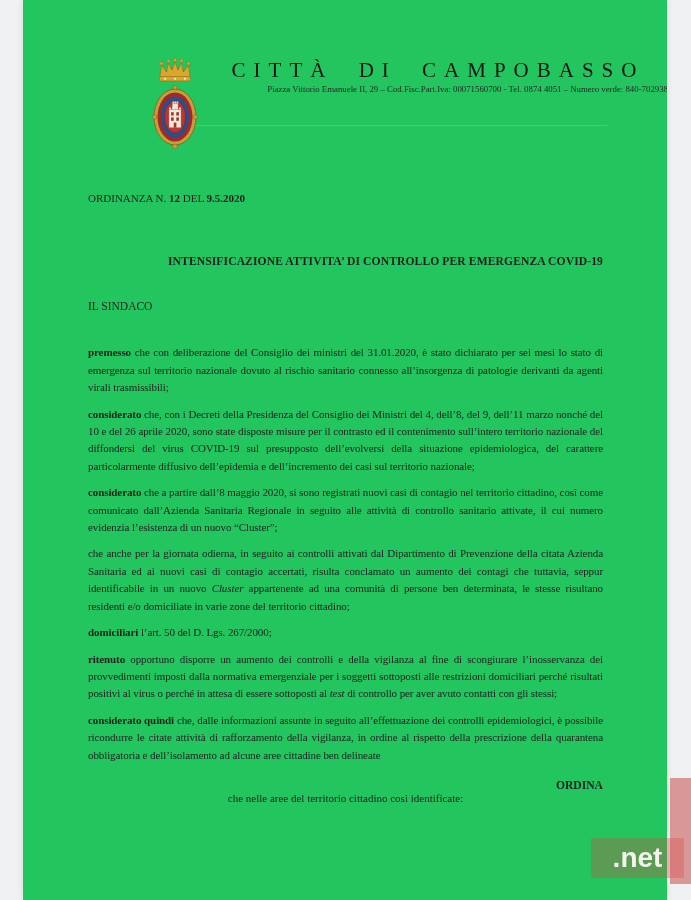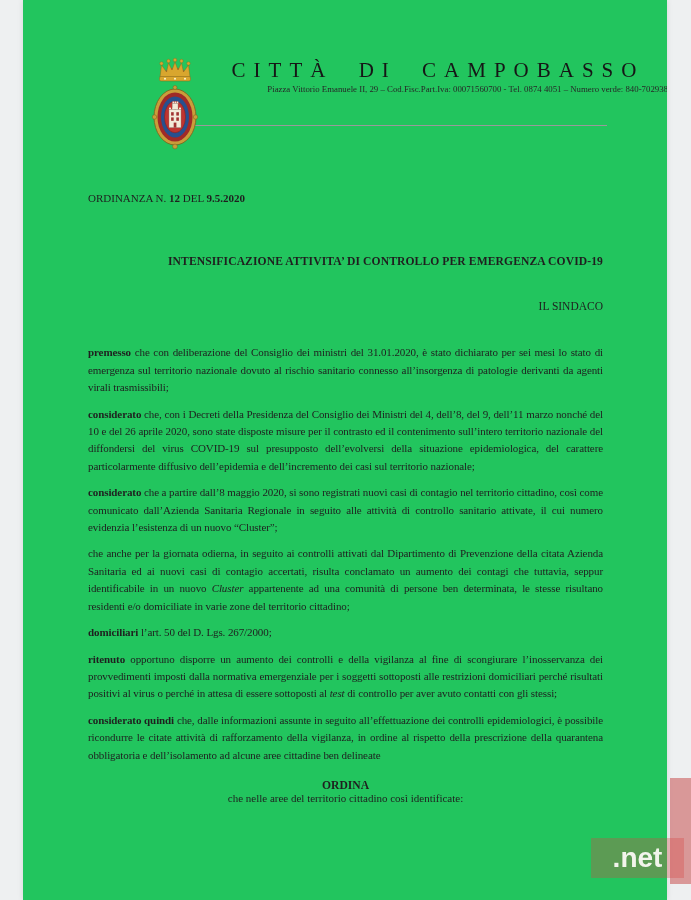--- a/index.html
+++ b/index.html
@@ -31,29 +31,29 @@
   .addr { font-size: 8.8px; line-height: 12.4px; color: #272727; white-space: nowrap; text-align: right; }
   .header-rule {
     margin: 30px 0 0 82px; width: 437px; height: 0;
     border-top: 1px solid #9a9a9a;
   }
 
   
   .ordinanza { margin-top: 66px; font-size: 11px; }
   .b { font-weight: bold; }
   .doc-title { margin-top: 51px; text-align: right; font-size: 11.6px; font-weight: bold; letter-spacing: 0.1px; }
-  .sindaco { margin-top: 32px; text-align: right; font-size: 11.5px; }
+  .sindaco { margin-top: 32px; text-align: left; font-size: 11.5px; }
 
   .para {
     margin: 9px 0 0 0; font-size: 11px; line-height: 17.4px;
     text-align: justify; letter-spacing: -0.1px;
   }
   .para.first { margin-top: 32px; }
   .para em { font-style: italic; }
-  .ordina { margin-top: 15px; text-align: center; font-size: 11.6px; font-weight: bold; }
+  .ordina { margin-top: 15px; text-align: right; font-size: 11.6px; font-weight: bold; }
   .closing { font-size: 11px; font-weight: normal; text-align: center; }
 
   
   .wm-strip {
     position: absolute; left: 670px; top: 778px; width: 21px; height: 106px;
     background: rgba(190, 45, 45, 0.45);
   }
   .watermark {
     position: absolute; left: 591px; top: 838px; width: 93px; height: 40px;
     background: rgba(214, 69, 65, 0.32);

